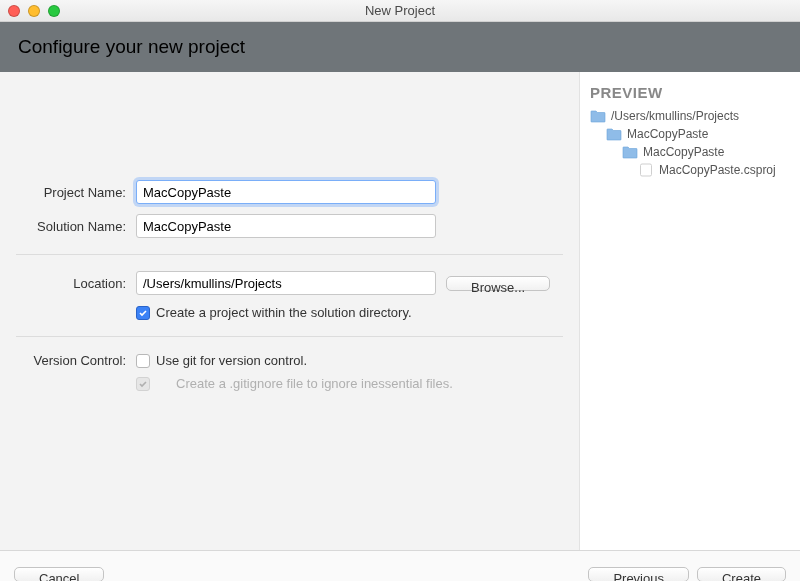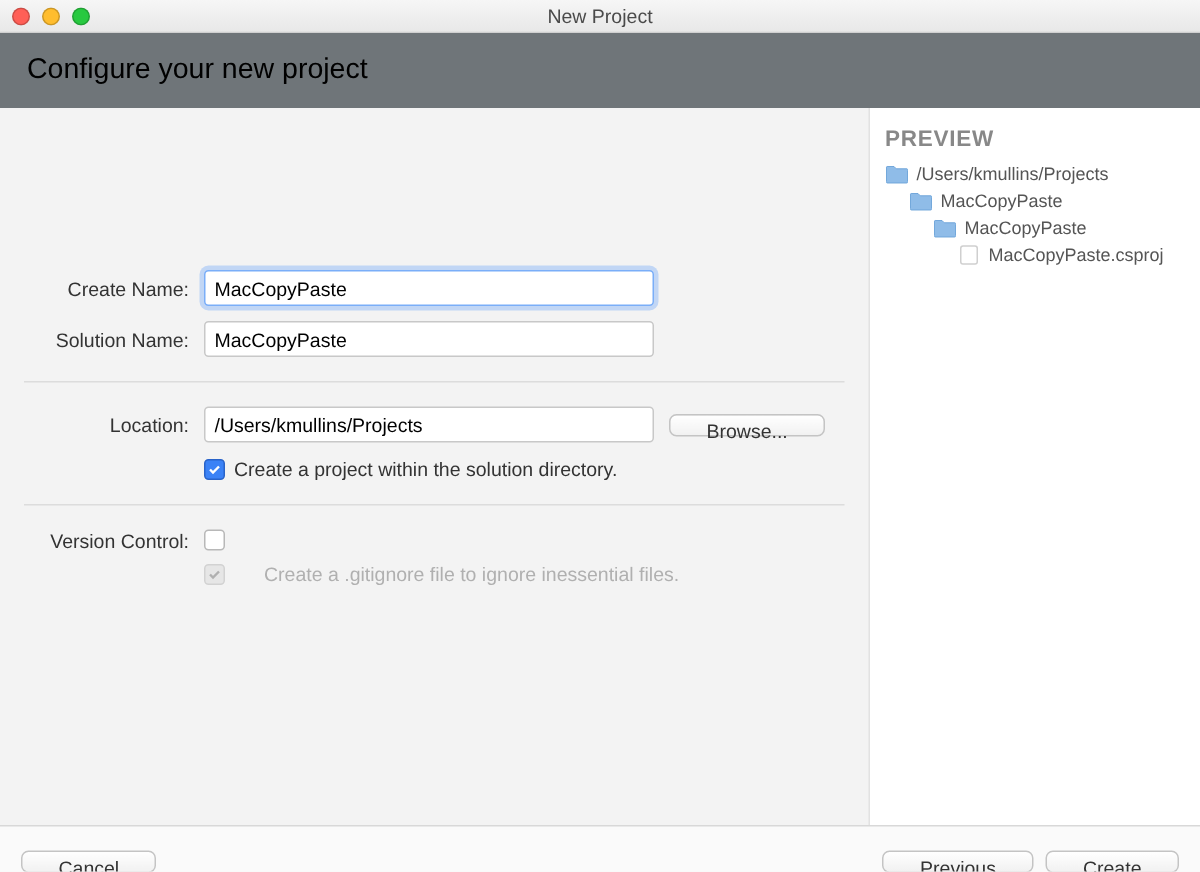--- a/index.html
+++ b/index.html
@@ -173,21 +173,21 @@
 
 <div class="header">
   <span>Configure your new project</span>
 </div>
 
 <div class="main">
   <div class="form-area">
     <div class="spacer-top"></div>
 
     <div class="form-row">
-      <div class="form-label">Create Name:</div>
+      <div class="form-label">Project Name:</div>
       <input class="text-input focused" style="width: 300px;" value="MacCopyPaste">
     </div>
 
     <div class="form-row">
       <div class="form-label">Solution Name:</div>
       <input class="text-input" style="width: 300px;" value="MacCopyPaste">
     </div>
 
     <hr class="hr">
 
@@ -208,20 +208,21 @@
 
     <hr class="hr">
 
     <div class="form-row" style="align-items:flex-start">
       <div class="form-label">Version Control:</div>
       <div style="flex:1">
         <div class="checkbox-row" style="margin-left:0">
           <span class="checkbox">
             
           </span>
+          <span>Use git for version control.</span>
         </div>
         <div class="checkbox-row" style="margin-left:0">
           <span class="checkbox disabled checked">
             <svg width="10" height="10" viewBox="0 0 10 10">
                 <path d="M2 5 L4 7 L8 3" stroke="#b0b0b0" stroke-width="1.6" fill="none"></path>
               </svg>
           </span>
           <span class="disabled-label">Create a .gitignore file to ignore inessential files.</span>
         </div>
       </div>

